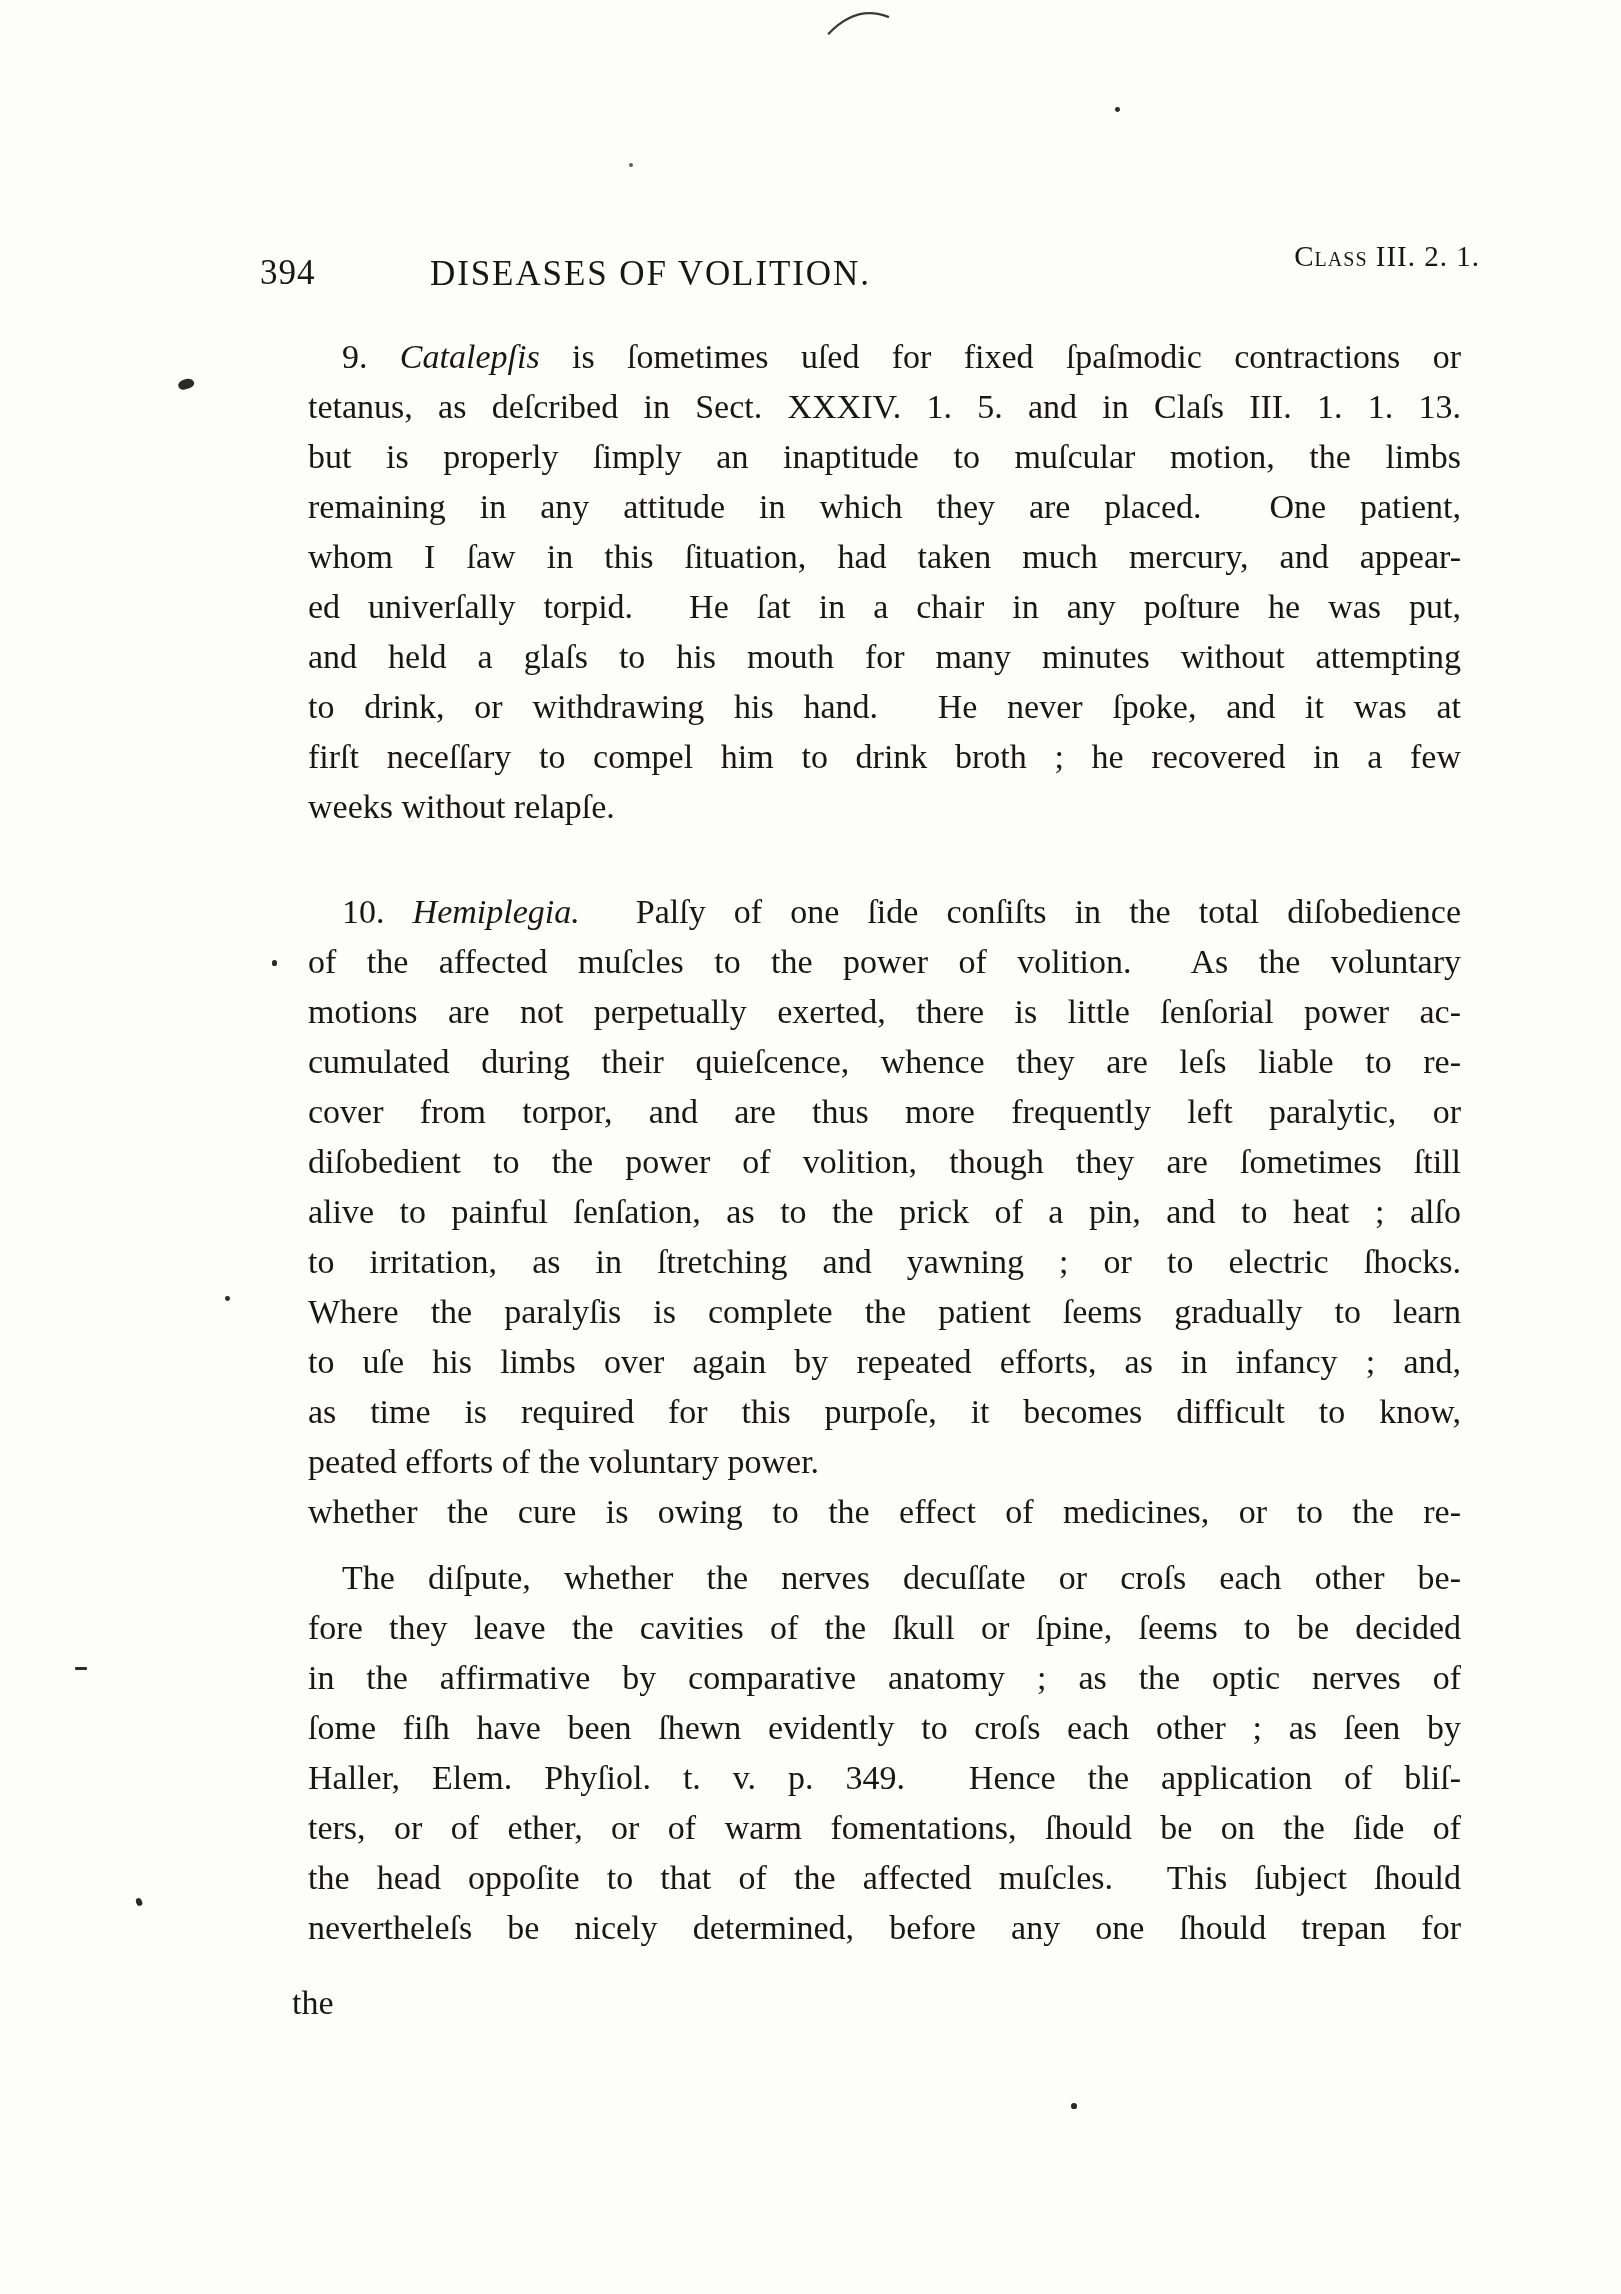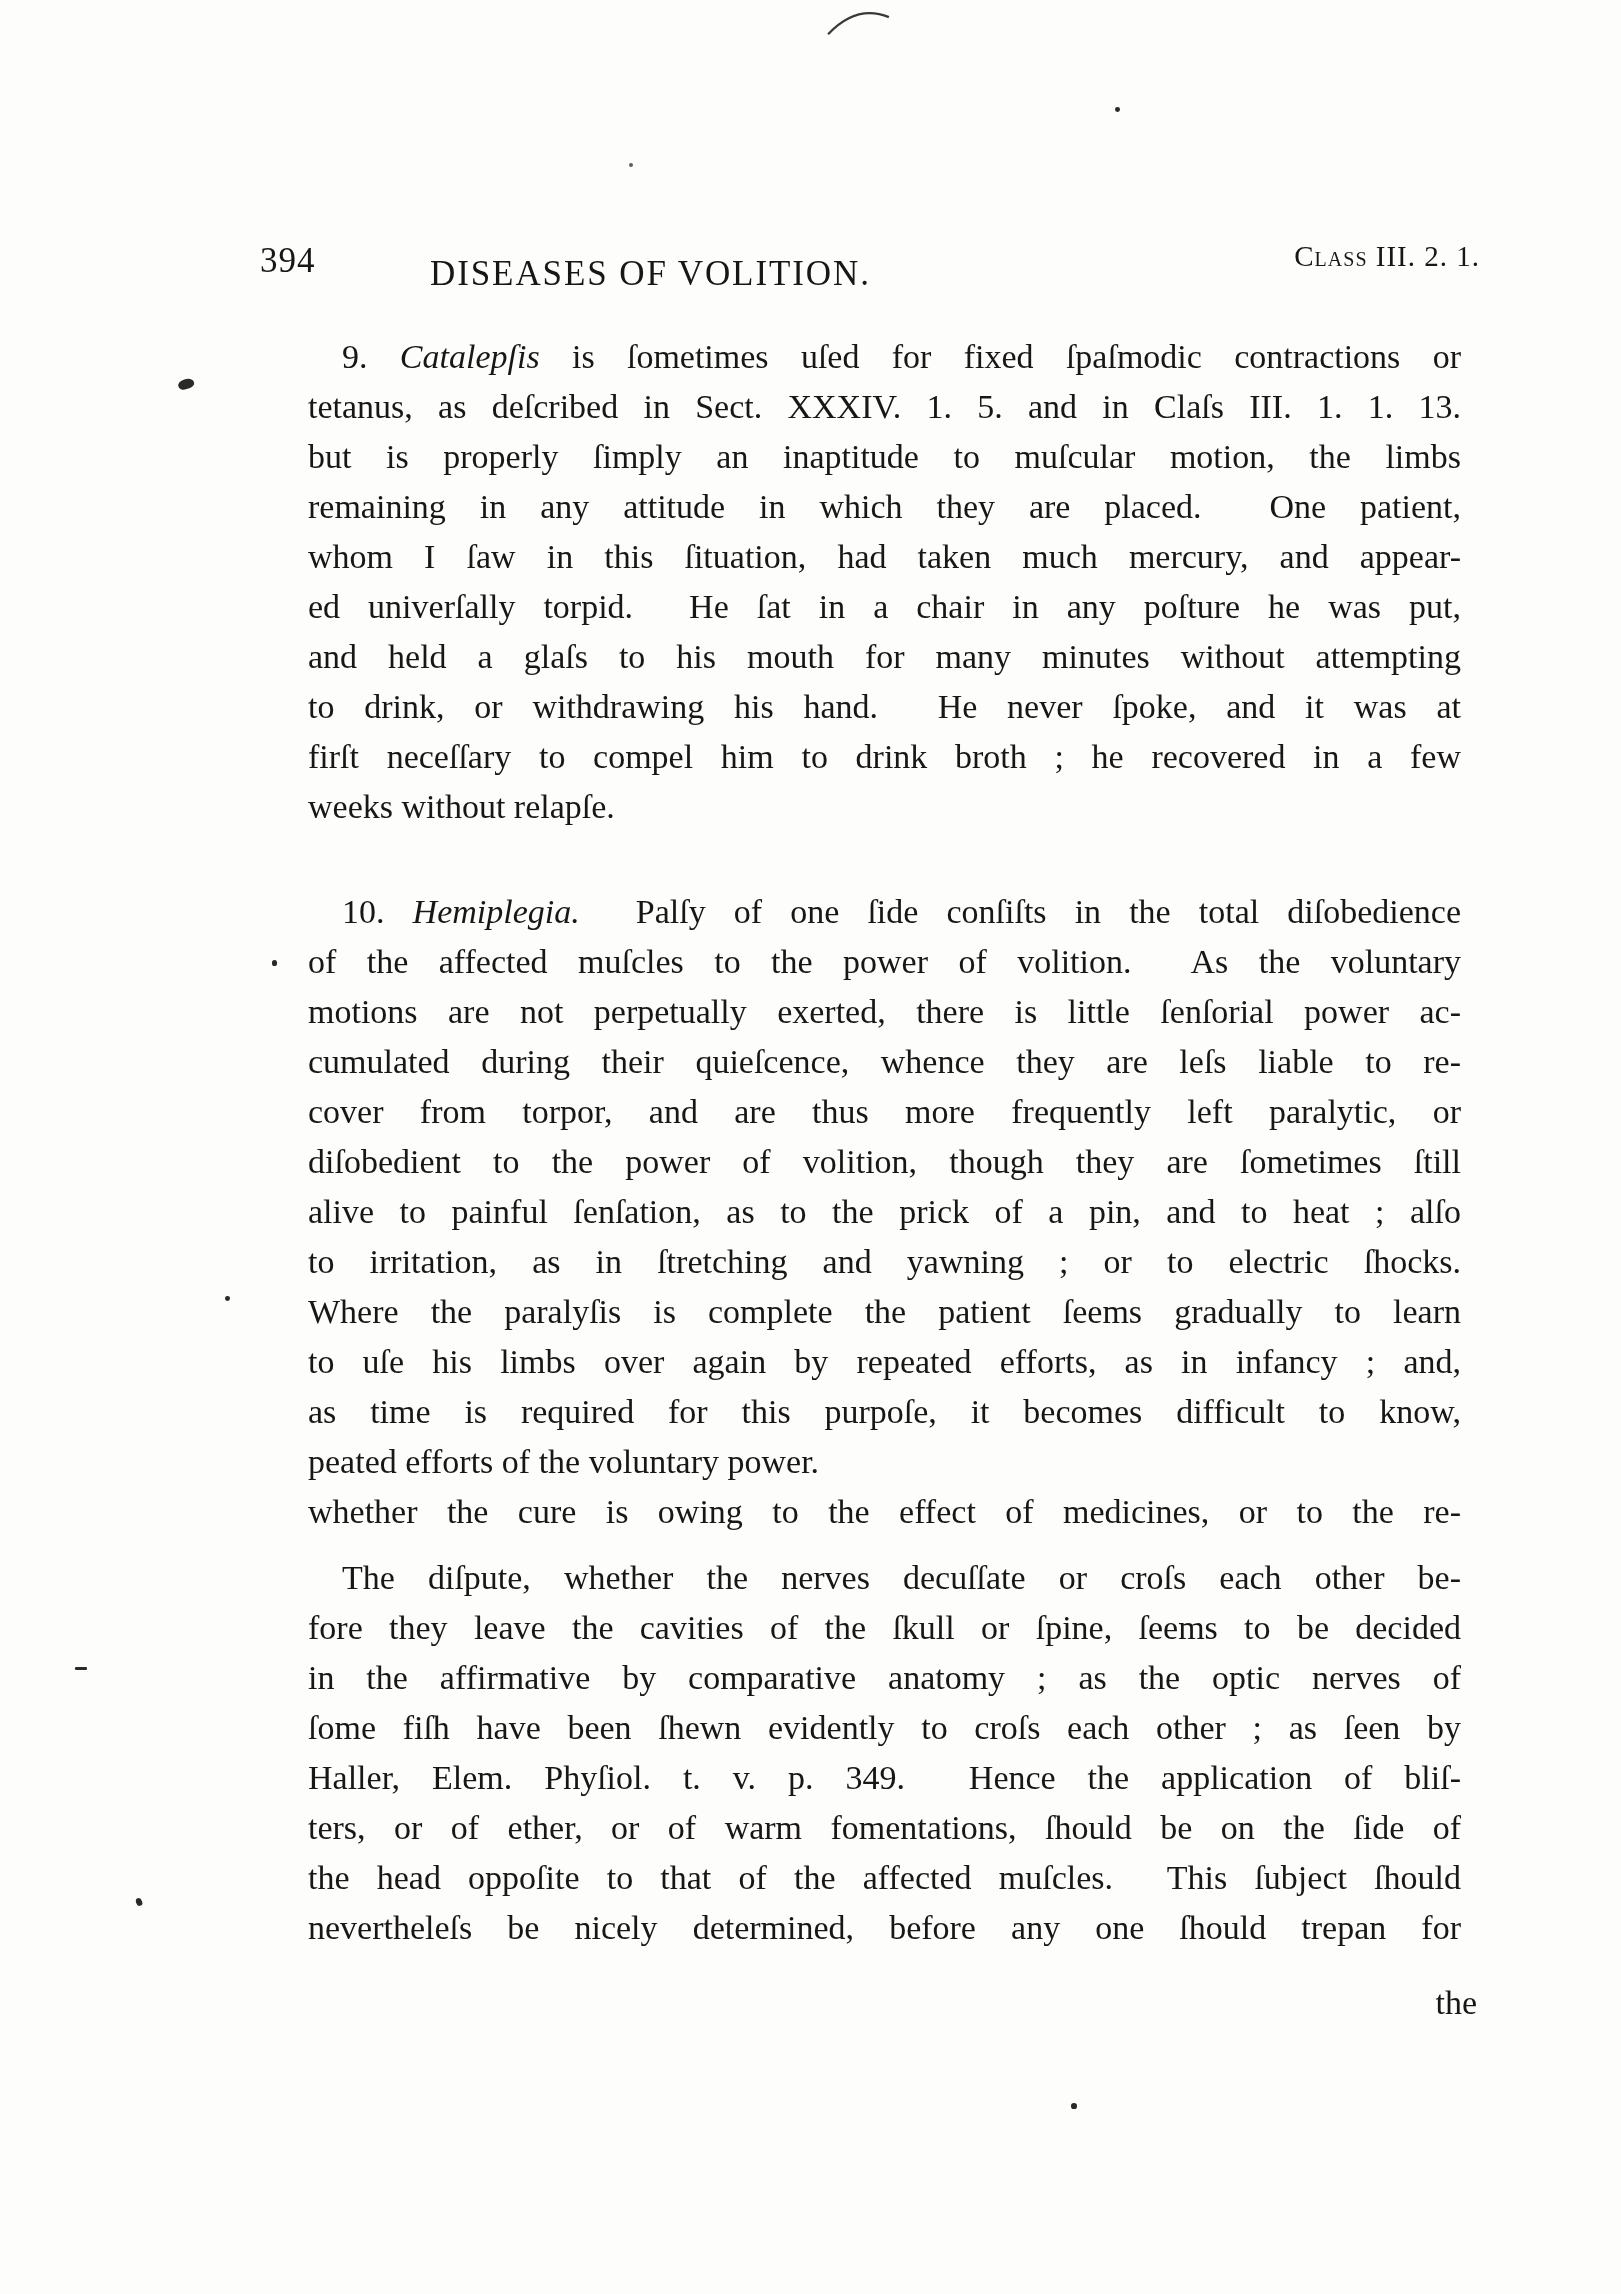--- a/index.html
+++ b/index.html
@@ -8,21 +8,21 @@
     background: #fdfdfb;
     position: relative;
     font-family: "Liberation Serif", "DejaVu Serif", serif;
     color: #191715;
     overflow: hidden;
   }
   .page { position: absolute; inset: 0; }
 
   
   .page-number {
-    position: absolute; left: 260px; top: 241px;
+    position: absolute; left: 260px; top: 253px;
     font-size: 35px; letter-spacing: 1px;
   }
   .running-title {
     position: absolute; left: 430px; top: 254px;
     font-size: 35px; letter-spacing: 1.9px; white-space: pre;
   }
   .classmark {
     position: absolute; right: 141px; top: 240px;
     font-size: 29px; font-variant: small-caps; letter-spacing: 1px;
   }
@@ -37,21 +37,21 @@
   .line {
     text-align: justify;
     text-align-last: justify;
     white-space: pre-wrap;
     height: 50px; overflow: hidden;
   }
   .line.first { text-indent: 34px; }
   .line.flush { text-align-last: left; }
   .it { font-style: italic; }
 
-  .catchword-row { margin-top: 25px; text-align: right; height: 50px; }
+  .catchword-row { margin-top: 25px; text-align: left; height: 50px; }
 
   
   .artifact { position: absolute; background: #2b2a28; }
   .a-dot { border-radius: 50%; }
   .a-comma { border-radius: 55% 60% 45% 50%; transform: rotate(-18deg); }
   .a-hyphen { border-radius: 1px; }
   .a-curve { background: none; }
 </style>
 </head>
 <body>

